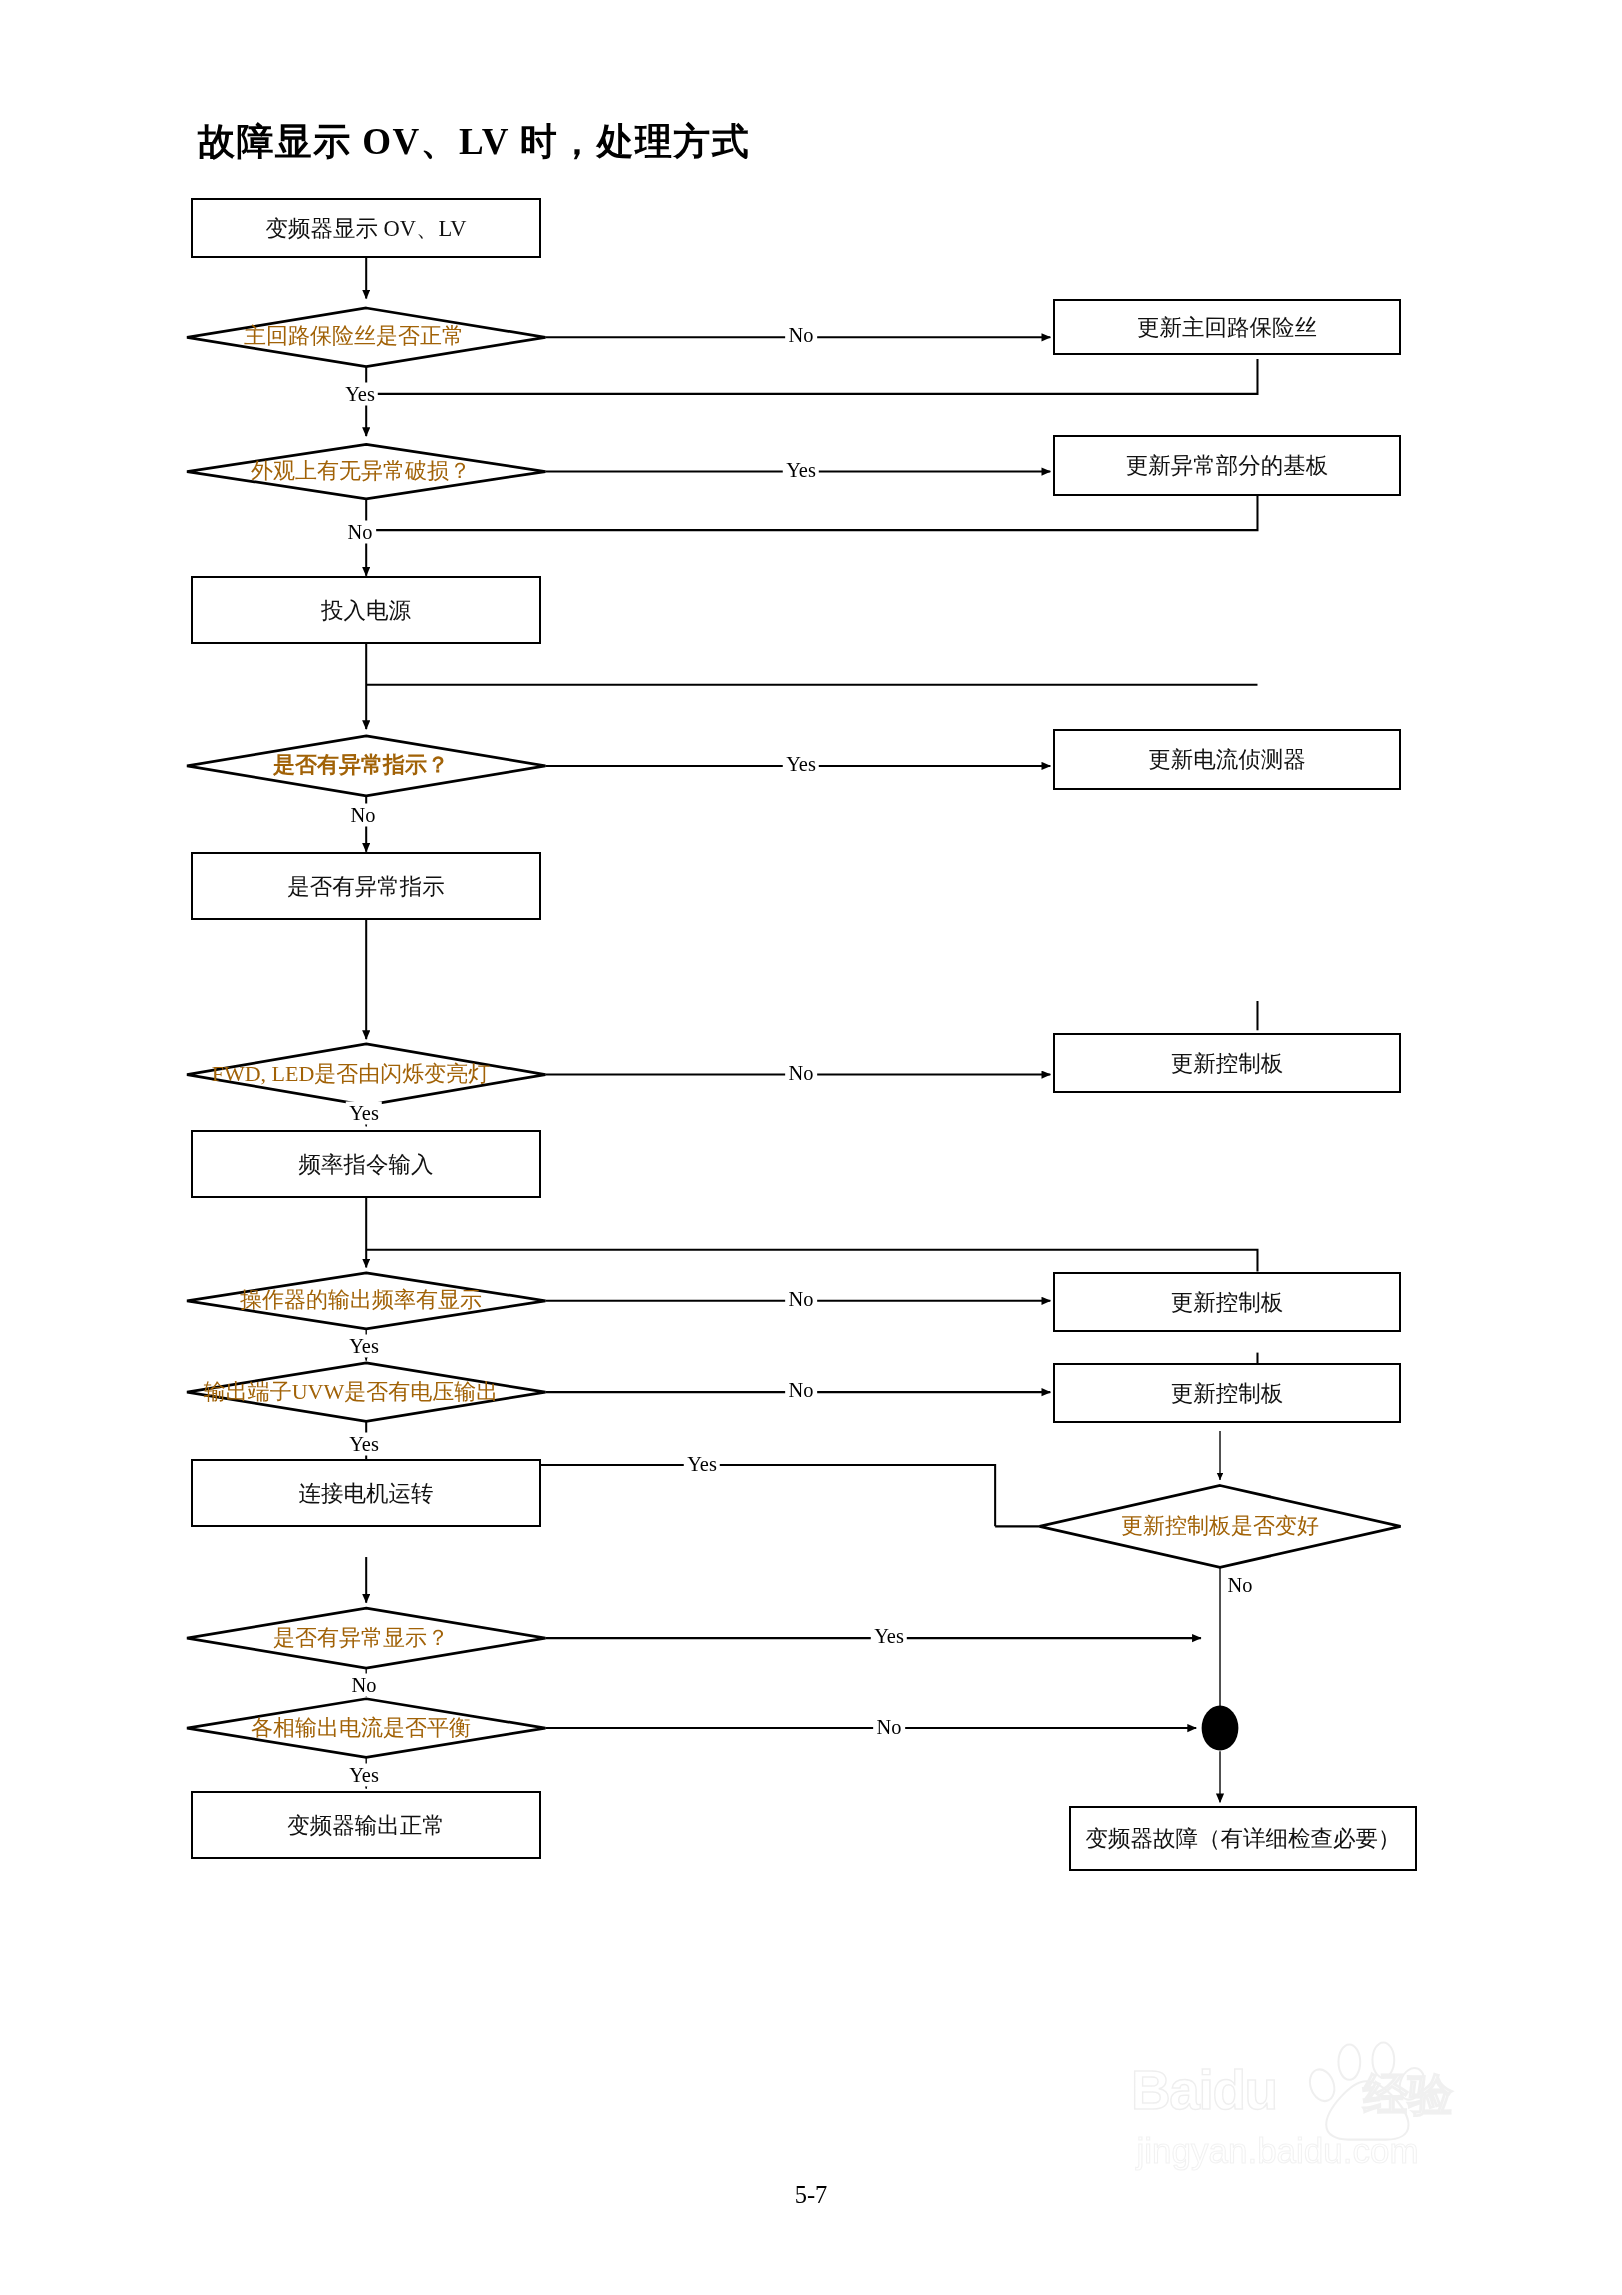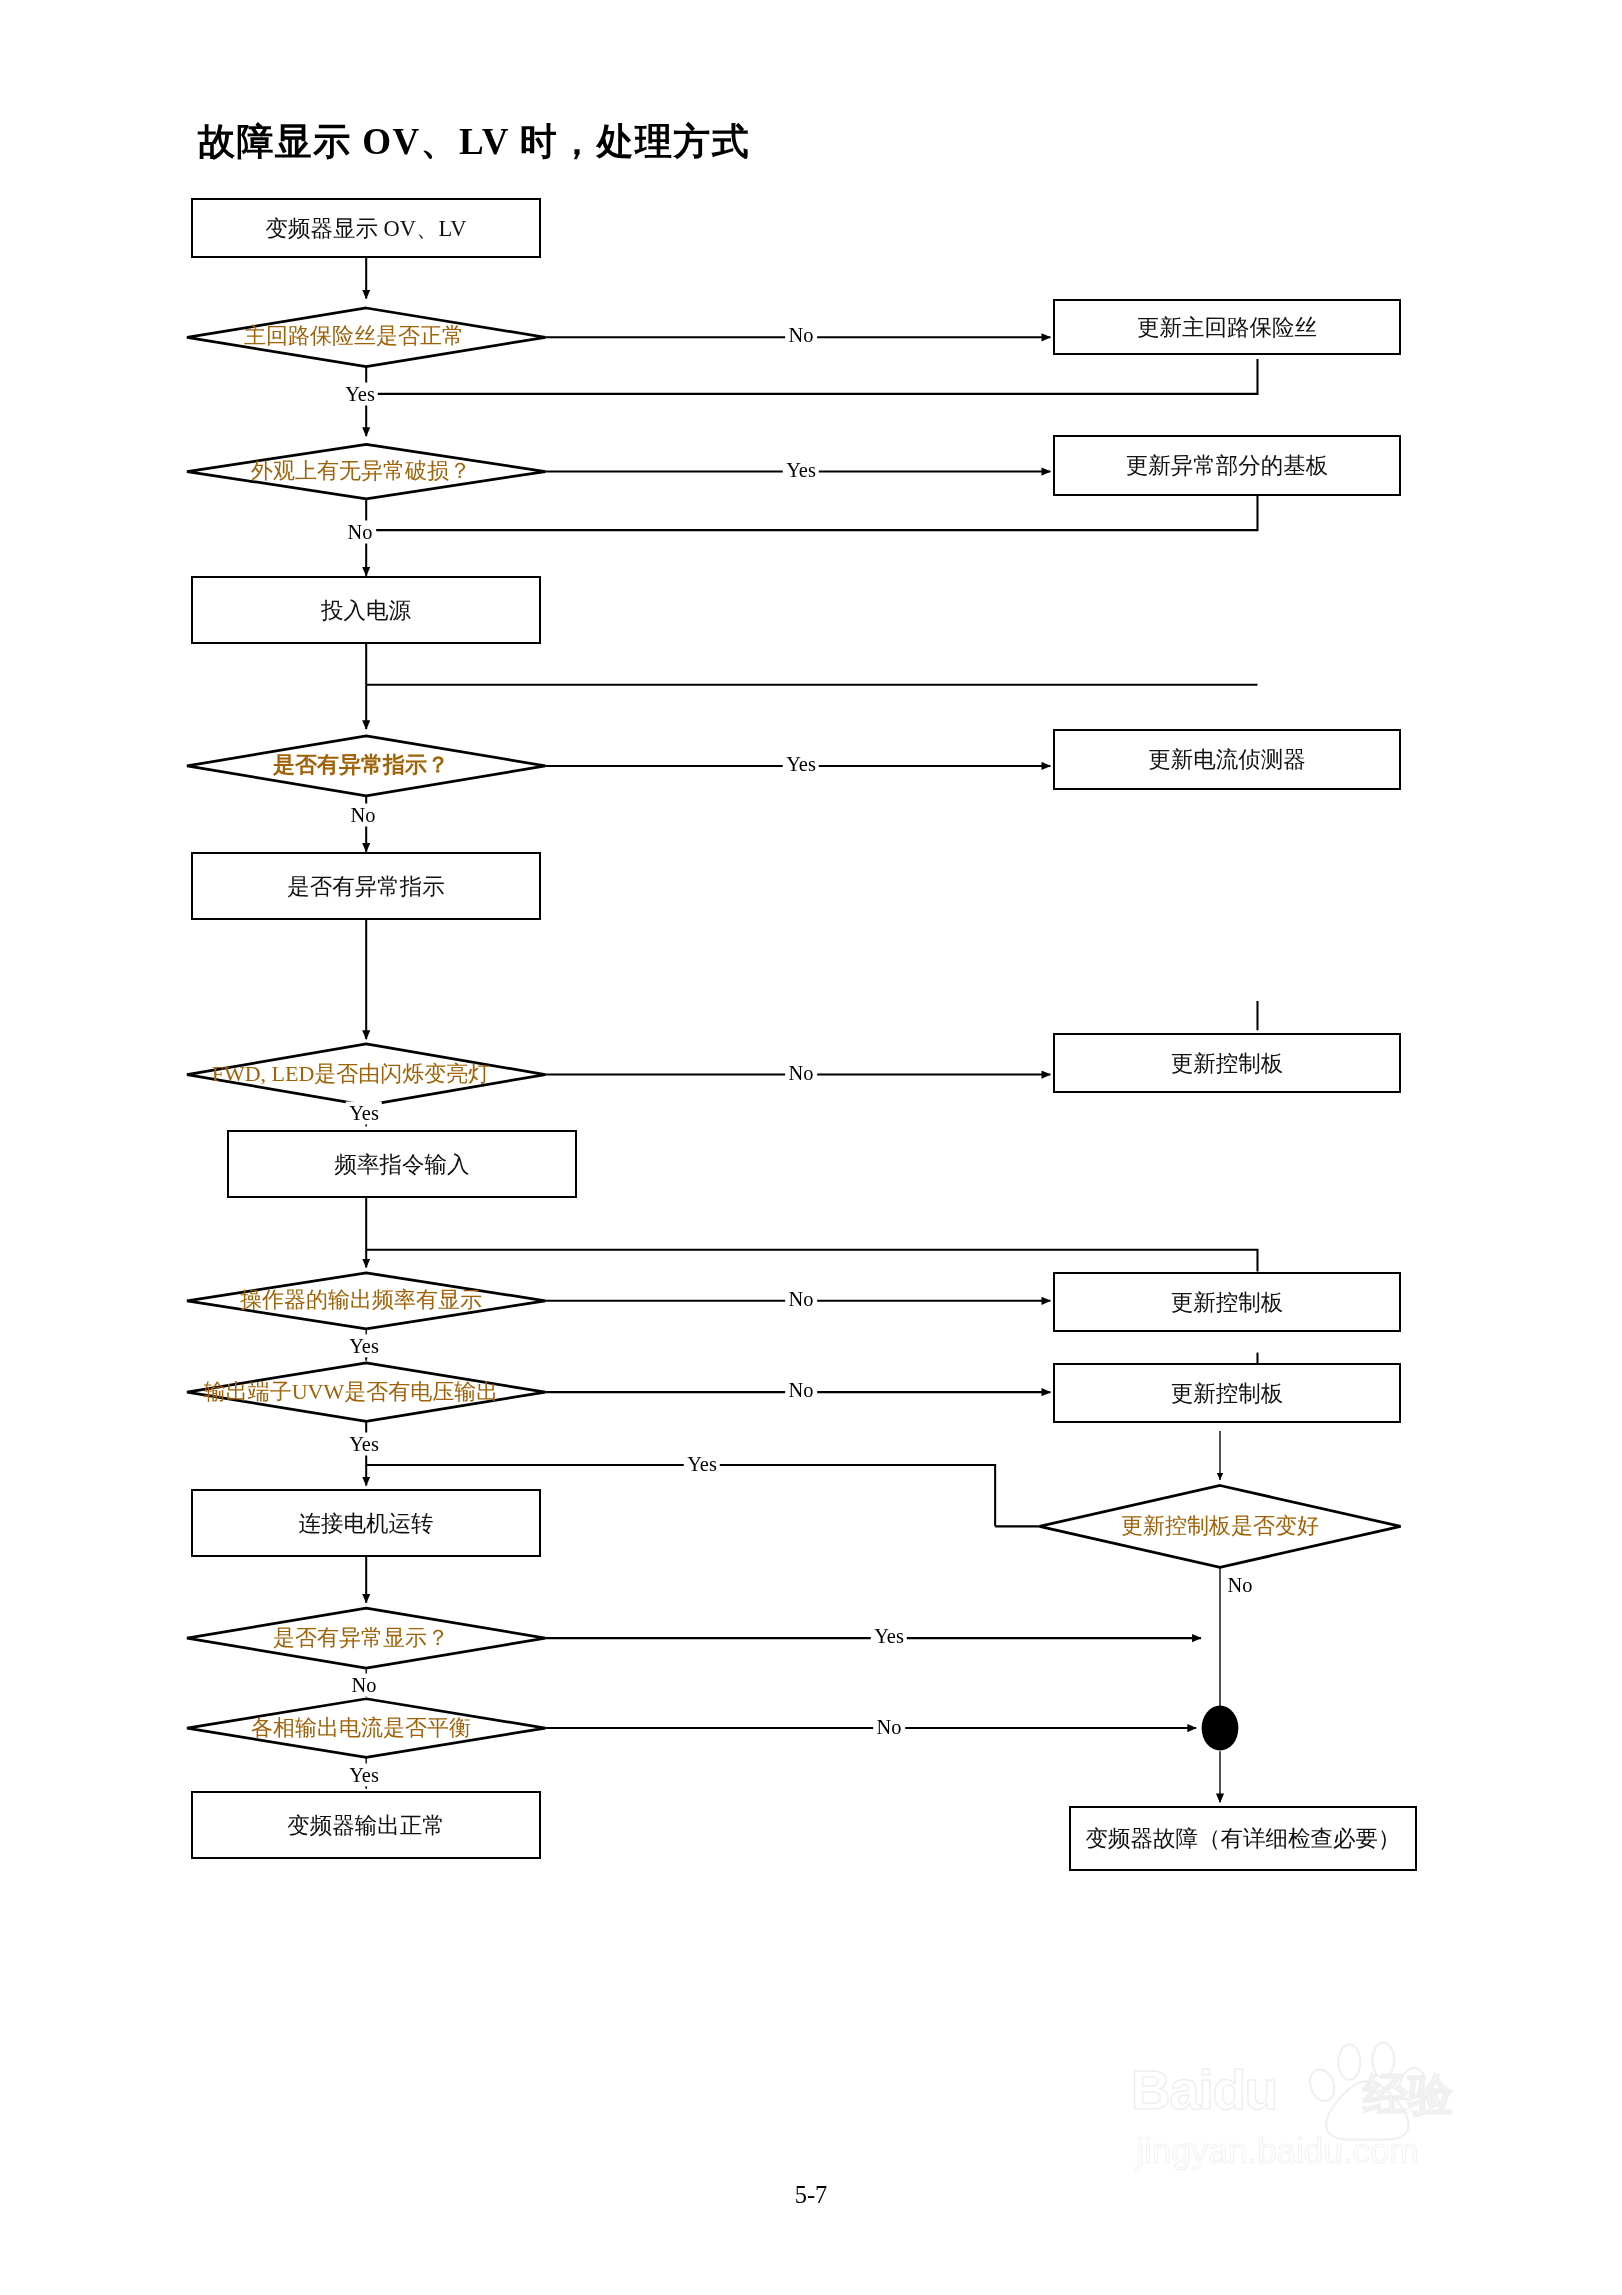--- a/index.html
+++ b/index.html
@@ -224,27 +224,27 @@
   <div class="box" style="left:1053px; top:435px; width:348px; height:61px;">更新异常部分的基板</div>
 
   <div class="box" style="left:191px; top:576px; width:350px; height:68px;">投入电源</div>
 
   <div class="box" style="left:1053px; top:729px; width:348px; height:61px;text-align:center;">更新电流侦测器</div>
 
   <div class="box" style="left:191px; top:852px; width:350px; height:68px;">是否有异常指示</div>
 
   <div class="box" style="left:1053px; top:1033px; width:348px; height:60px;">更新控制板</div>
 
-  <div class="box" style="left:191px; top:1130px; width:350px; height:68px;margin-left:36px;">频率指令输入</div>
+  <div class="box" style="left:191px; top:1130px; width:350px; height:68px;">频率指令输入</div>
 
   <div class="box" style="left:1053px; top:1272px; width:348px; height:60px;">更新控制板</div>
 
   <div class="box" style="left:1053px; top:1363px; width:348px; height:60px;">更新控制板</div>
 
-  <div class="box" style="left:191px; top:1489px; width:350px; height:68px;">连接电机运转</div>
+  <div class="box" style="left:191px; top:1459px; width:350px; height:68px;">连接电机运转</div>
 
   <div class="box" style="left:191px; top:1791px; width:350px; height:68px;">变频器输出正常</div>
 
   <div class="box" style="left:1069px; top:1806px; width:348px; height:65px;">变频器故障（有详细检查必要）</div>
 
   <div class="dia-label" style="left:354px; top:336px;">主回路保险丝是否正常</div>
 
   <div class="dia-label" style="left:361px; top:471px;">外观上有无异常破损？</div>
 
   <div class="dia-label" style="left:361px; top:765px;font-weight:bold;">是否有异常指示？</div>

